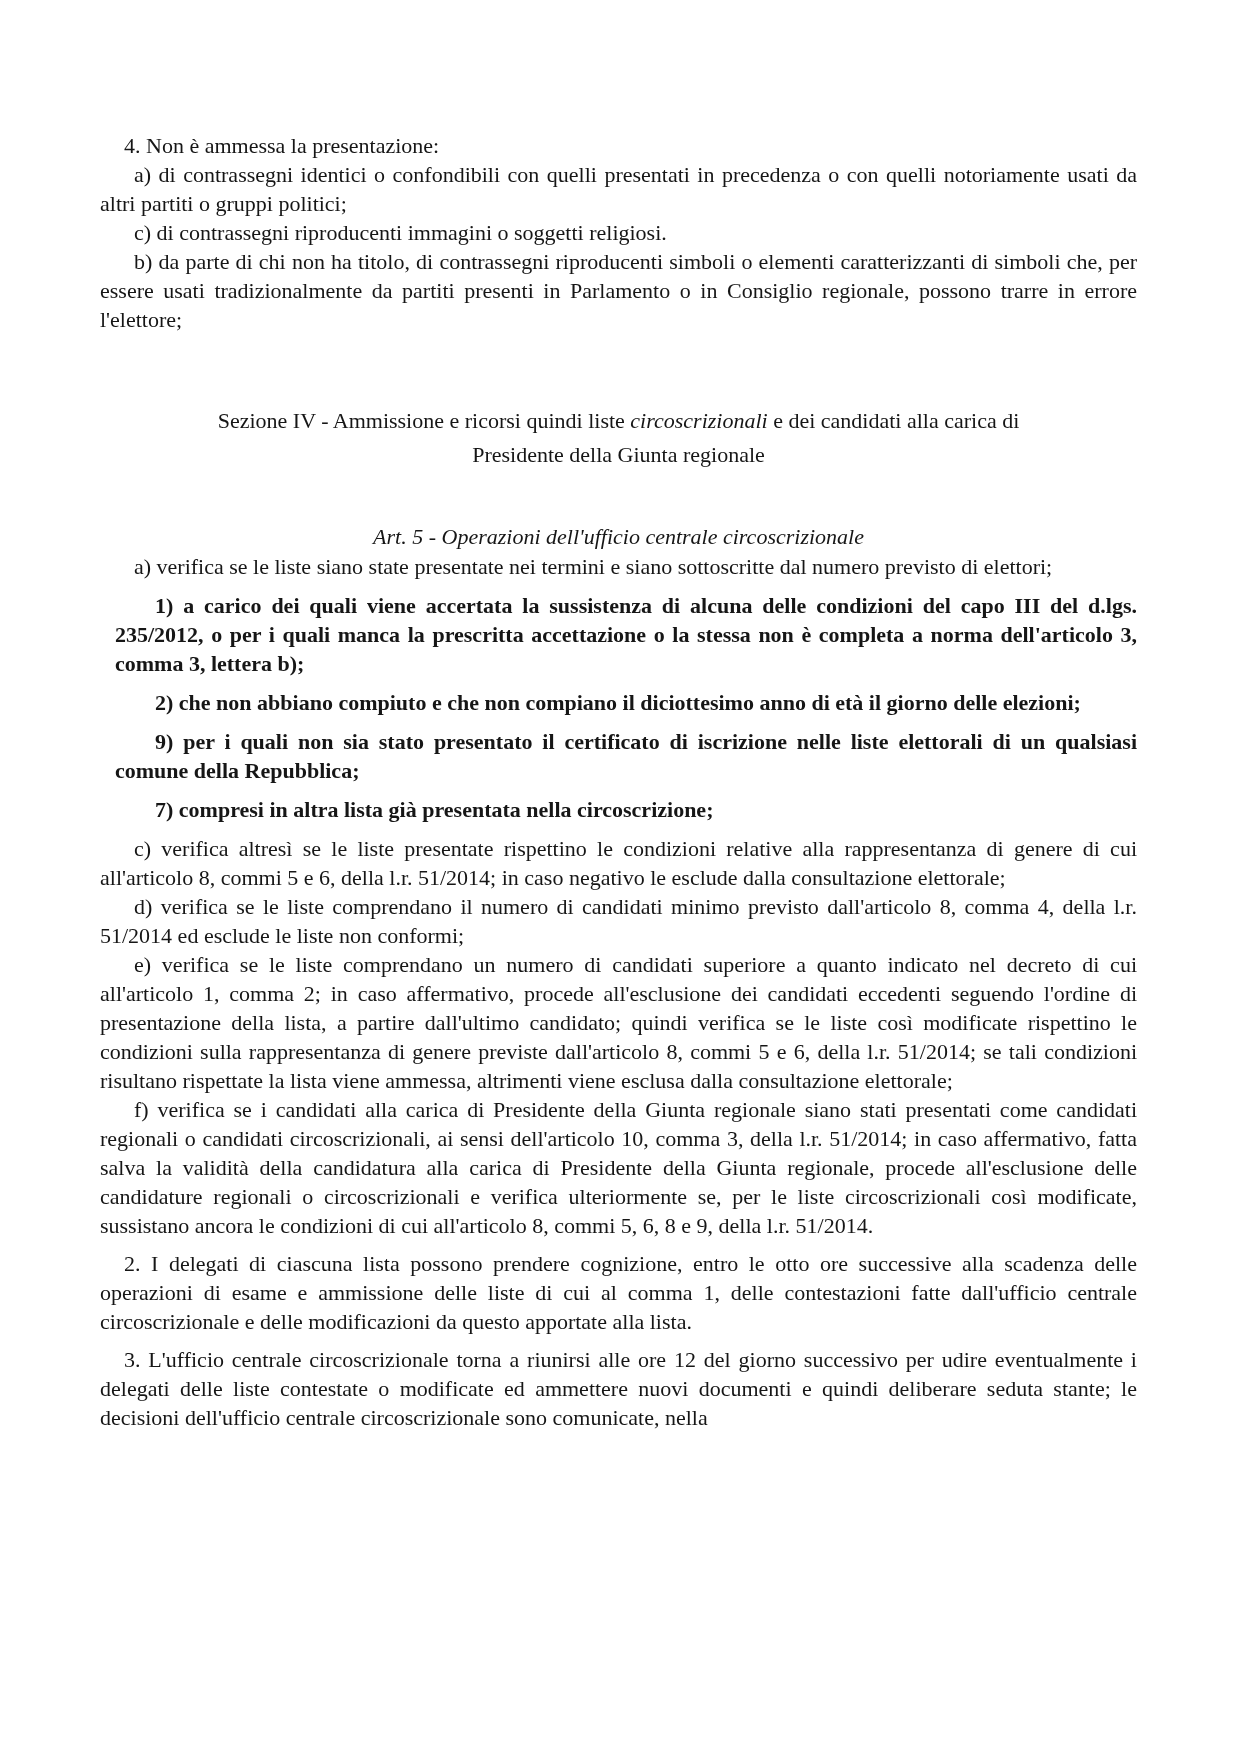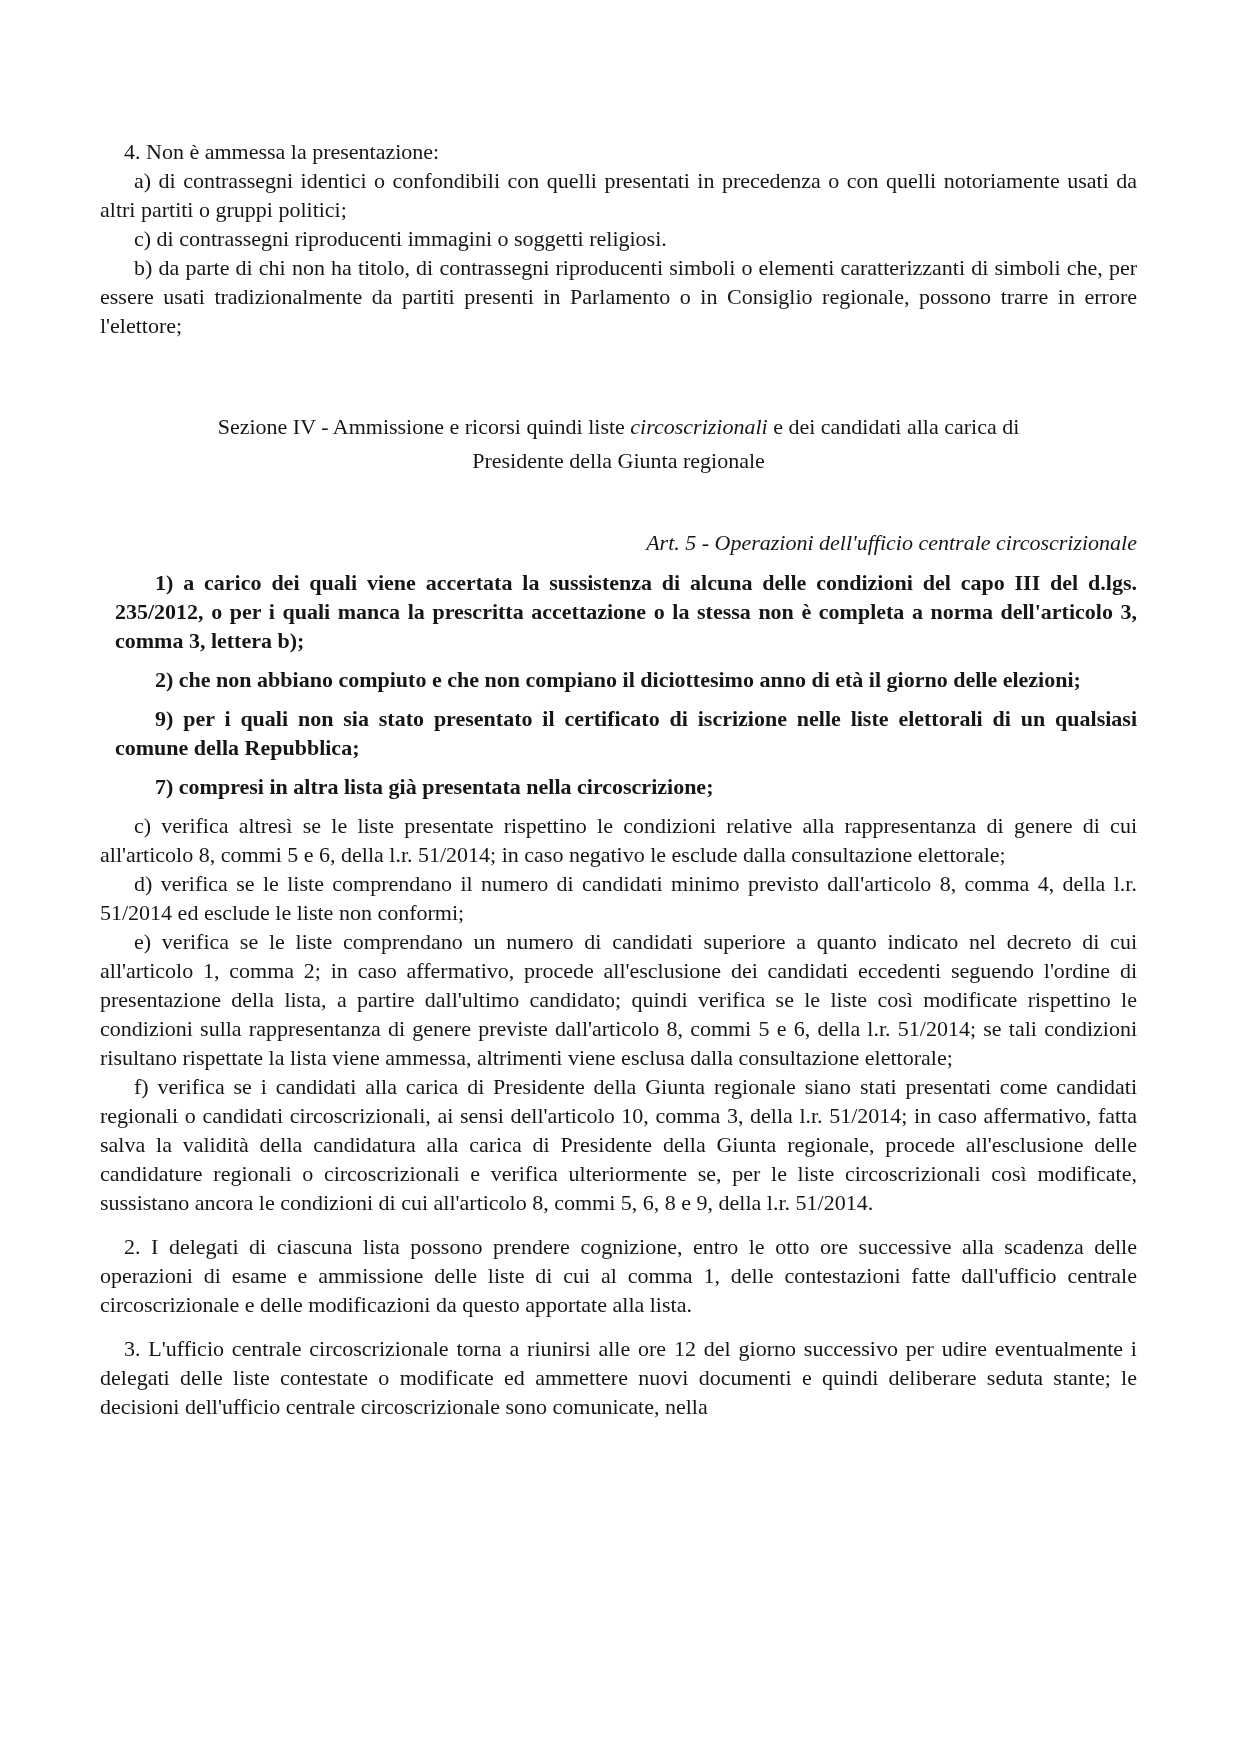--- a/index.html
+++ b/index.html
@@ -19,21 +19,21 @@
     line-height: 29px;
     color: #161616;
     overflow: hidden;
   }
   p {
     margin: 0;
     text-align: justify;
   }
   p.comma {
     text-indent: 24px;
-    margin-top: 15px;
+    margin-top: 9px;
   }
   p.lettera {
     text-indent: 34px;
   }
   p.sub {
     text-indent: 40px;
     padding-left: 15px;
     margin: 10px 0;
     font-weight: bold;
   }
@@ -43,21 +43,21 @@
     font-size: 22px;
     line-height: 34px;
     font-weight: normal;
   }
   h2.section-heading em {
     font-style: italic;
     margin-top: 38px;
   }
   h3.article-heading {
     margin: 50px 0 0 0;
-    text-align: right;
+    text-align: center;
     font-size: 22px;
     line-height: 30px;
     font-weight: normal;
     font-style: italic;
   }
 </style>
 </head>
 <body>
 
 <div class="page">
@@ -67,20 +67,21 @@
       <p class="lettera">a) di contrassegni identici o confondibili con quelli presentati in precedenza o con quelli notoriamente usati da altri partiti o gruppi politici;</p>
       <p class="lettera">c) di contrassegni riproducenti immagini o soggetti religiosi.</p>
       <p class="lettera">b) da parte di chi non ha titolo, di contrassegni riproducenti simboli o elementi caratterizzanti di simboli che, per essere usati tradizionalmente da partiti presenti in Parlamento o in Consiglio regionale, possono trarre in errore l'elettore;</p>
     </div>
 
   <h2 class="section-heading"><span><span>Sezione IV - Ammissione e ricorsi quindi liste </span><em>circoscrizionali</em><span> e dei candidati alla carica di</span></span><br><span>Presidente della Giunta regionale</span></h2>
 
   <h3 class="article-heading">Art. 5 - Operazioni dell'ufficio centrale circoscrizionale</h3>
 
   <div id="body-text">
+      <p class="lettera">a) verifica se le liste siano state presentate nei termini e siano sottoscritte dal numero previsto di elettori;</p>
       <p class="sub">1) a carico dei quali viene accertata la sussistenza di alcuna delle condizioni del capo III del d.lgs. 235/2012, o per i quali manca la prescritta accettazione o la stessa non è completa a norma dell'articolo 3, comma 3, lettera b);</p>
       <p class="sub">2) che non abbiano compiuto e che non compiano il diciottesimo anno di età il giorno delle elezioni;</p>
       <p class="sub">9) per i quali non sia stato presentato il certificato di iscrizione nelle liste elettorali di un qualsiasi comune della Repubblica;</p>
       <p class="sub">7) compresi in altra lista già presentata nella circoscrizione;</p>
       <p class="lettera">c) verifica altresì se le liste presentate rispettino le condizioni relative alla rappresentanza di genere di cui all'articolo 8, commi 5 e 6, della l.r. 51/2014; in caso negativo le esclude dalla consultazione elettorale;</p>
       <p class="lettera">d) verifica se le liste comprendano il numero di candidati minimo previsto dall'articolo 8, comma 4, della l.r. 51/2014 ed esclude le liste non conformi;</p>
       <p class="lettera">e) verifica se le liste comprendano un numero di candidati superiore a quanto indicato nel decreto di cui all'articolo 1, comma 2; in caso affermativo, procede all'esclusione dei candidati eccedenti seguendo l'ordine di presentazione della lista, a partire dall'ultimo candidato; quindi verifica se le liste così modificate rispettino le condizioni sulla rappresentanza di genere previste dall'articolo 8, commi 5 e 6, della l.r. 51/2014; se tali condizioni risultano rispettate la lista viene ammessa, altrimenti viene esclusa dalla consultazione elettorale;</p>
       <p class="lettera">f) verifica se i candidati alla carica di Presidente della Giunta regionale siano stati presentati come candidati regionali o candidati circoscrizionali, ai sensi dell'articolo 10, comma 3, della l.r. 51/2014; in caso affermativo, fatta salva la validità della candidatura alla carica di Presidente della Giunta regionale, procede all'esclusione delle candidature regionali o circoscrizionali e verifica ulteriormente se, per le liste circoscrizionali così modificate, sussistano ancora le condizioni di cui all'articolo 8, commi 5, 6, 8 e 9, della l.r. 51/2014.</p>
       <p class="comma">2. I delegati di ciascuna lista possono prendere cognizione, entro le otto ore successive alla scadenza delle operazioni di esame e ammissione delle liste di cui al comma 1, delle contestazioni fatte dall'ufficio centrale circoscrizionale e delle modificazioni da questo apportate alla lista.</p>
       <p class="comma">3. L'ufficio centrale circoscrizionale torna a riunirsi alle ore 12 del giorno successivo per udire eventualmente i delegati delle liste contestate o modificate ed ammettere nuovi documenti e quindi deliberare seduta stante; le decisioni dell'ufficio centrale circoscrizionale sono comunicate, nella</p>

